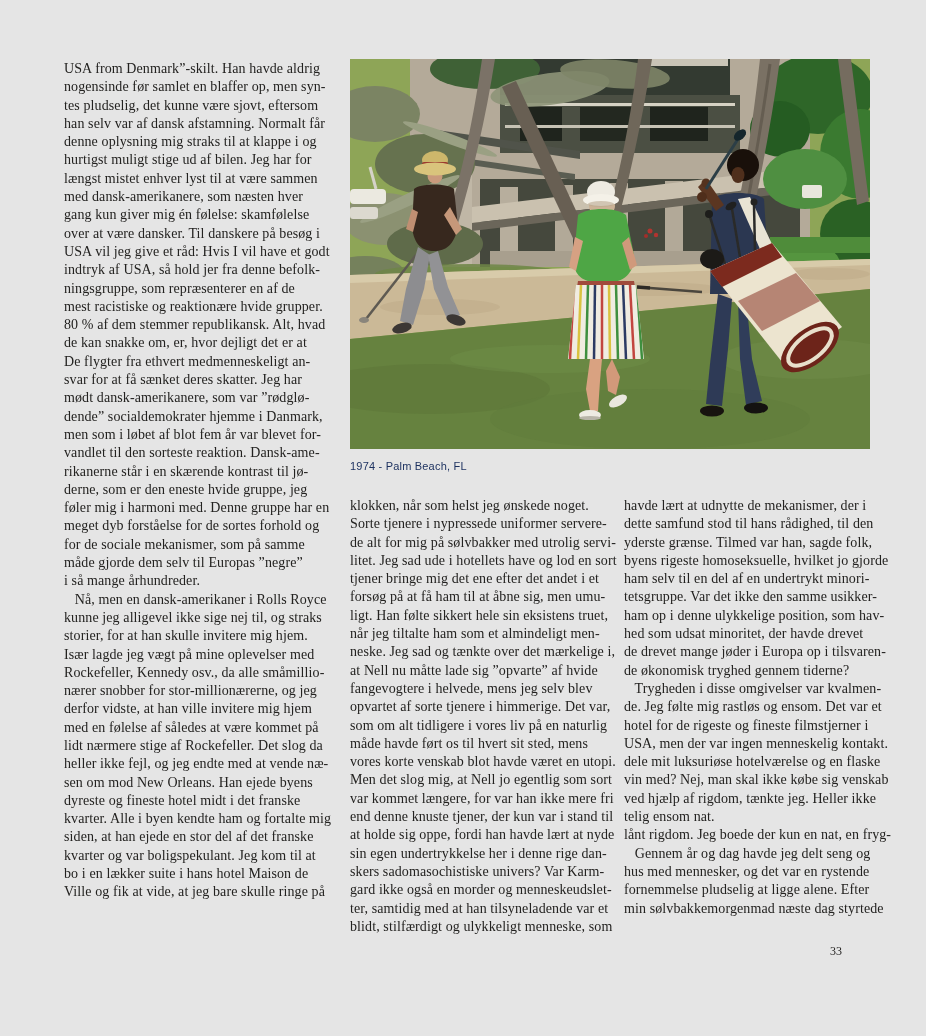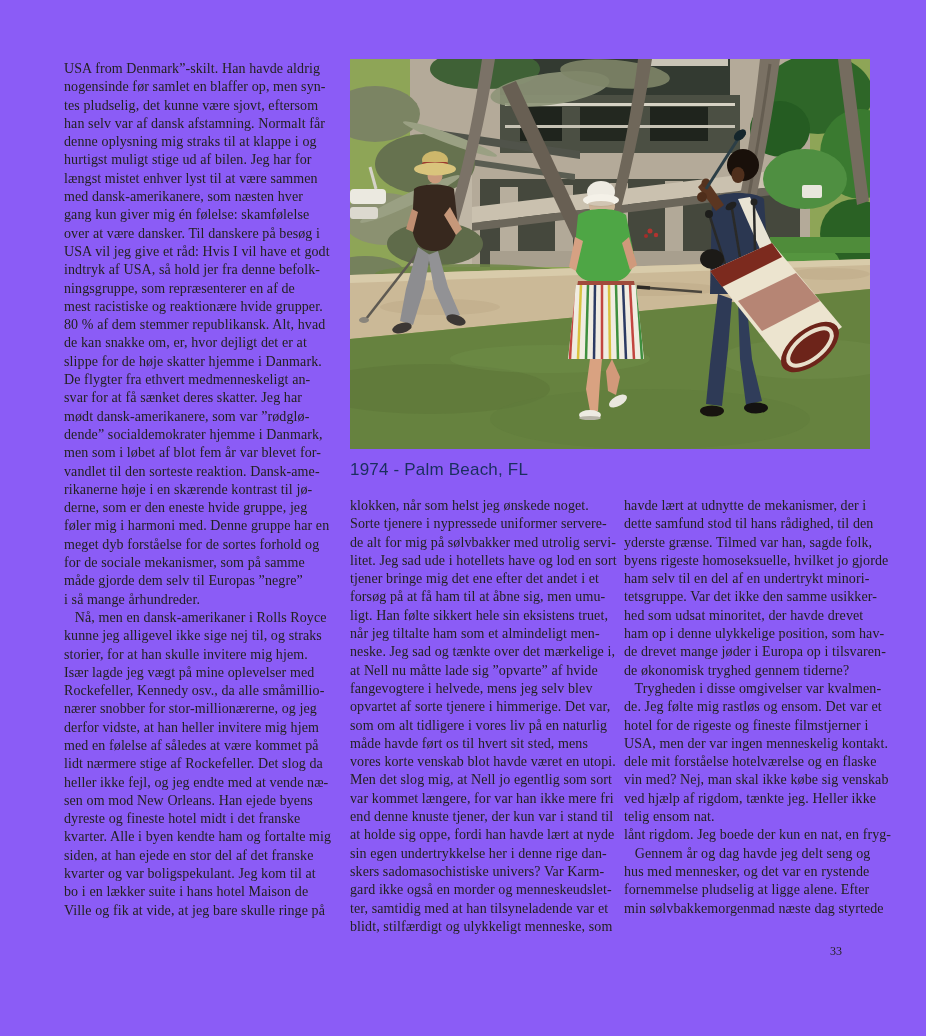--- a/index.html
+++ b/index.html
@@ -1,26 +1,26 @@
 <!DOCTYPE html>
 <html><head>
 <meta charset="utf-8">
 <style>
   html,body{margin:0;padding:0;background:#ffffff;}
-  #page{position:relative;width:926px;height:1036px;background:#8b5cf6;overflow:hidden;
+  #page{position:relative;width:926px;height:1036px;background:#e5e5e5;overflow:hidden;
         font-family:"Liberation Serif", serif;color:#232220;}
   .col{position:absolute;font-size:14px;line-height:18.3px;letter-spacing:0.1px;}
   .tl{white-space:pre;height:18.3px;}
   #col-left{left:64px;top:60px;width:282px;}
   #col-mid{left:350px;top:497px;width:276px;}
   #col-right{left:624px;top:497px;width:290px;}
   #photo{position:absolute;left:350px;top:59px;width:520px;height:390px;overflow:hidden;}
   #photo svg{display:block;}
   #caption{position:absolute;left:350px;top:460px;font-family:"Liberation Sans", sans-serif;
-           font-size:17px;color:#1a2f5e;letter-spacing:0.2px;}
+           font-size:11px;color:#1a2f5e;letter-spacing:0.2px;}
   #pagenum{position:absolute;left:830px;top:944px;width:40px;text-align:left;
            font-size:12px;color:#232220;}
 </style>
 </head>
 <body>
 
 <div id="page">
 
   <div class="col" id="col-left">
       <div class="tl">USA from Denmark”-skilt. Han havde aldrig</div>
@@ -32,41 +32,40 @@
       <div class="tl">længst mistet enhver lyst til at være sammen</div>
       <div class="tl">med dansk-amerikanere, som næsten hver</div>
       <div class="tl">gang kun giver mig én følelse: skamfølelse</div>
       <div class="tl">over at være dansker. Til danskere på besøg i</div>
       <div class="tl">USA vil jeg give et råd: Hvis I vil have et godt</div>
       <div class="tl">indtryk af USA, så hold jer fra denne befolk-</div>
       <div class="tl">ningsgruppe, som repræsenterer en af de</div>
       <div class="tl">mest racistiske og reaktionære hvide grupper.</div>
       <div class="tl">80 % af dem stemmer republikansk. Alt, hvad</div>
       <div class="tl">de kan snakke om, er, hvor dejligt det er at</div>
-      <div class="tl">slippe for de høje skatter hjemme i Danmark.</div>
       <div class="tl">De flygter fra ethvert medmenneskeligt an-</div>
       <div class="tl">svar for at få sænket deres skatter. Jeg har</div>
       <div class="tl">mødt dansk-amerikanere, som var ”rødglø-</div>
       <div class="tl">dende” socialdemokrater hjemme i Danmark,</div>
       <div class="tl">men som i løbet af blot fem år var blevet for-</div>
       <div class="tl">vandlet til den sorteste reaktion. Dansk-ame-</div>
-      <div class="tl">rikanerne høje i en skærende kontrast til jø-</div>
+      <div class="tl">rikanerne står i en skærende kontrast til jø-</div>
       <div class="tl">derne, som er den eneste hvide gruppe, jeg</div>
       <div class="tl">føler mig i harmoni med. Denne gruppe har en</div>
       <div class="tl">meget dyb forståelse for de sortes forhold og</div>
       <div class="tl">for de sociale mekanismer, som på samme</div>
       <div class="tl">måde gjorde dem selv til Europas ”negre”</div>
       <div class="tl">i så mange århundreder.</div>
       <div class="tl">   Nå, men en dansk-amerikaner i Rolls Royce</div>
       <div class="tl">kunne jeg alligevel ikke sige nej til, og straks</div>
       <div class="tl">storier, for at han skulle invitere mig hjem.</div>
       <div class="tl">Især lagde jeg vægt på mine oplevelser med</div>
       <div class="tl">Rockefeller, Kennedy osv., da alle småmillio-</div>
       <div class="tl">nærer snobber for stor-millionærerne, og jeg</div>
-      <div class="tl">derfor vidste, at han heller invitere mig hjem</div>
+      <div class="tl">derfor vidste, at han ville invitere mig hjem</div>
       <div class="tl">med en følelse af således at være kommet på</div>
       <div class="tl">lidt nærmere stige af Rockefeller. Det slog da</div>
       <div class="tl">heller ikke fejl, og jeg endte med at vende næ-</div>
       <div class="tl">sen om mod New Orleans. Han ejede byens</div>
       <div class="tl">dyreste og fineste hotel midt i det franske</div>
       <div class="tl">kvarter. Alle i byen kendte ham og fortalte mig</div>
       <div class="tl">siden, at han ejede en stor del af det franske</div>
       <div class="tl">kvarter og var boligspekulant. Jeg kom til at</div>
       <div class="tl">bo i en lækker suite i hans hotel Maison de</div>
       <div class="tl">Ville og fik at vide, at jeg bare skulle ringe på</div>
@@ -264,29 +263,29 @@
       <div class="tl">blidt, stilfærdigt og ulykkeligt menneske, som</div>
     </div>
 
   <div class="col" id="col-right">
       <div class="tl">havde lært at udnytte de mekanismer, der i</div>
       <div class="tl">dette samfund stod til hans rådighed, til den</div>
       <div class="tl">yderste grænse. Tilmed var han, sagde folk,</div>
       <div class="tl">byens rigeste homoseksuelle, hvilket jo gjorde</div>
       <div class="tl">ham selv til en del af en undertrykt minori-</div>
       <div class="tl">tetsgruppe. Var det ikke den samme usikker-</div>
+      <div class="tl">ham op i denne ulykkelige position, som hav-</div>
       <div class="tl">hed som udsat minoritet, der havde drevet</div>
-      <div class="tl">ham op i denne ulykkelige position, som hav-</div>
       <div class="tl">de drevet mange jøder i Europa op i tilsvaren-</div>
       <div class="tl">de økonomisk tryghed gennem tiderne?</div>
       <div class="tl">   Trygheden i disse omgivelser var kvalmen-</div>
       <div class="tl">de. Jeg følte mig rastløs og ensom. Det var et</div>
       <div class="tl">hotel for de rigeste og fineste filmstjerner i</div>
       <div class="tl">USA, men der var ingen menneskelig kontakt.</div>
-      <div class="tl">dele mit forståelse hotelværelse og en flaske</div>
+      <div class="tl">dele mit luksuriøse hotelværelse og en flaske</div>
       <div class="tl">vin med? Nej, man skal ikke købe sig venskab</div>
       <div class="tl">ved hjælp af rigdom, tænkte jeg. Heller ikke</div>
       <div class="tl">telig ensom nat.</div>
       <div class="tl">lånt rigdom. Jeg boede der kun en nat, en fryg-</div>
       <div class="tl">   Gennem år og dag havde jeg delt seng og</div>
       <div class="tl">hus med mennesker, og det var en rystende</div>
       <div class="tl">fornemmelse pludselig at ligge alene. Efter</div>
       <div class="tl">min sølvbakkemorgenmad næste dag styrtede</div>
     </div>
 

